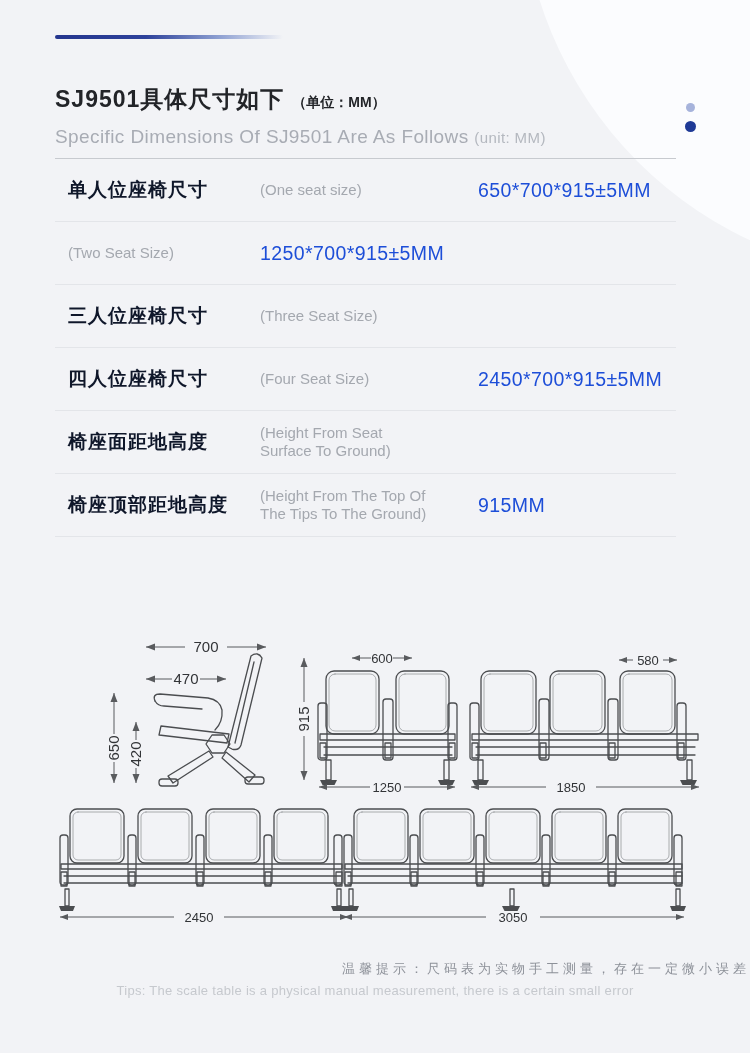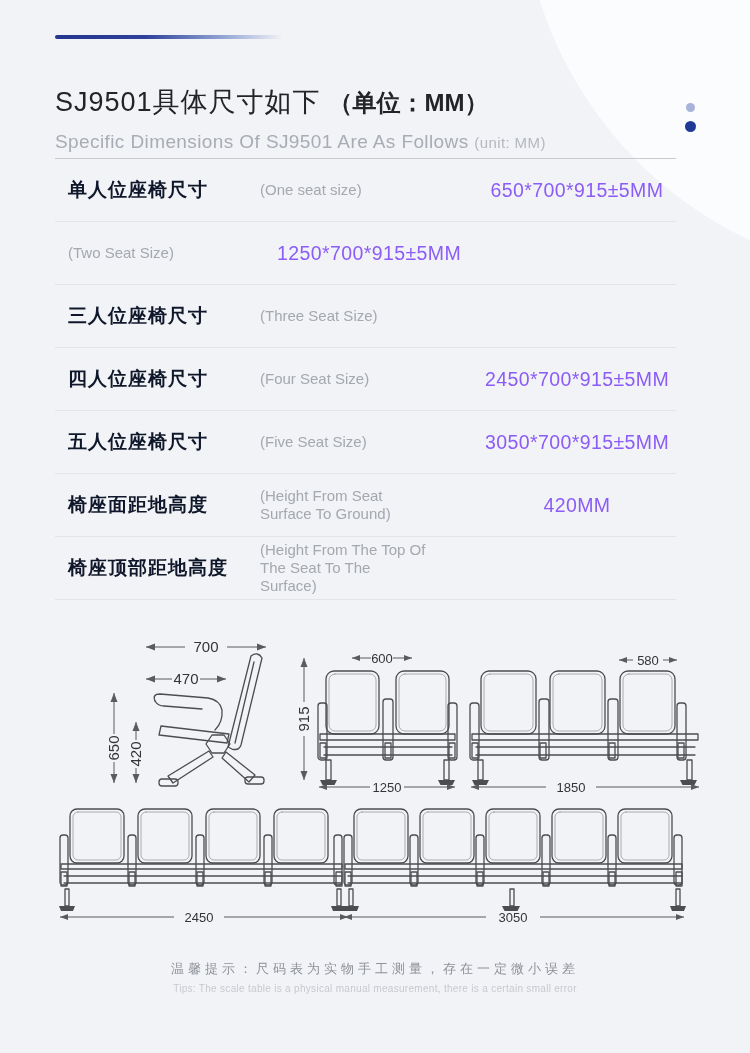--- a/index.html
+++ b/index.html
@@ -15,53 +15,53 @@
   }
   .accent-line {
     position:absolute; left:55px; top:35px; width:228px; height:4px; border-radius:2px;
     background:linear-gradient(90deg,#24368e 0%,#2e429b 40%,#8ea0d2 72%,rgba(242,243,246,0) 100%);
   }
   .dots { position:absolute; left:684px; top:103px; width:12px; display:flex; flex-direction:column; align-items:center; gap:9px; }
   .dot-light { width:9px; height:9px; border-radius:50%; background:#a6b3db; }
   .dot-dark  { width:11px; height:11px; border-radius:50%; background:#1e3a96; }
 
   .header { position:absolute; left:55px; top:84px; width:600px; }
-  .title-cn { font-size:27px; font-weight:normal; letter-spacing:1px; color:#222428; display:inline; }
-  .title-unit { font-size:24px; font-weight:bold; margin-left:8px; color:#222428; }
+  .title-cn { font-size:23px; font-weight:bold; letter-spacing:1px; color:#222428; display:inline; }
+  .title-unit { font-size:14px; font-weight:bold; margin-left:8px; color:#222428; }
   .subtitle { margin-top:11px; font-size:19px; color:#a8acb4; letter-spacing:0.4px; }
   .subtitle-unit { font-size:15px; color:#b4b8bf; }
   .header-rule { position:absolute; left:55px; top:158px; width:621px; height:1px; background:#c7cacf; }
 
   .spec-table { position:absolute; left:55px; top:159px; width:621px; }
   .row {
     display:grid; grid-template-columns:192px 218px auto; align-items:center;
     height:63px; border-bottom:1px solid #e3e5e9; padding-left:13px;
   }
   .zh { font-size:19px; font-weight:bold; letter-spacing:1px; color:#0f172a; }
   .en { font-size:15px; color:#a4a8af; line-height:1.22; max-width:168px; }
-  .val { font-size:19.5px; color:#8b5cf6; letter-spacing:0.4px;text-align:center; }
+  .val { font-size:19.5px; color:#1d4ed8; letter-spacing:0.4px; }
 
   .diagrams svg { position:absolute; }
   .svg-side  { left:98px;  top:632px; }
   .svg-two   { left:316px; top:646px; }
   .svg-three { left:468px; top:646px; }
   .svg-four  { left:58px;  top:803px; }
   .svg-five  { left:342px; top:803px; }
 
   .ln  { stroke:#4b4d50; stroke-width:1.3; fill:none; stroke-linecap:round; stroke-linejoin:round; }
   .ln2 { stroke:#97999d; stroke-width:0.8; fill:none; }
   .dim { stroke:#595b5e; stroke-width:1; fill:none; }
   .ar  { fill:#595b5e; stroke:none; }
   .ft  { fill:#4b4d50; stroke:none; }
   text.dt { font-size:15px; fill:#323437; font-family:"Liberation Sans",sans-serif; }
   text.db { font-size:13px; fill:#323437; font-family:"Liberation Sans",sans-serif; }
 
   .footer { position:absolute; left:0; top:960px; width:750px; text-align:center; }
-  .tip-cn { font-size:13px; color:#8d9199; letter-spacing:4px; }
-  .tip-en { margin-top:5px; font-size:10px; color:#c6c9ce; letter-spacing:0.3px; }
+  .tip-cn { font-size:13px; color:#8d9199; letter-spacing:4px;text-align:right; }
+  .tip-en { margin-top:5px; font-size:13px; color:#c6c9ce; letter-spacing:0.3px; }
 </style>
 </head>
 <body>
 
 <div class="page">
 
   <div class="bg-circle"></div>
   <div class="accent-line"></div>
   <div class="dots">
     <span class="dot-light"></span>
@@ -92,32 +92,27 @@
     <div class="row">
       <div class="zh">三人位座椅尺寸</div>
       <div class="en">(Three Seat Size)</div>
     </div>
     <div class="row">
       <div class="zh">四人位座椅尺寸</div>
       <div class="en">(Four Seat Size)</div>
       <div class="val">2450*700*915±5MM</div>
     </div>
     <div class="row">
-      <div class="zh">五人位座椅尺寸</div>
-      <div class="en">(Five Seat Size)</div>
-      <div class="val">3050*700*915±5MM</div>
-    </div>
-    <div class="row">
       <div class="zh">椅座面距地高度</div>
       <div class="en">(Height From Seat Surface To Ground)</div>
-      <div class="val">420MM</div>
     </div>
     <div class="row">
       <div class="zh">椅座顶部距地高度</div>
-      <div class="en">(Height From The Top Of The Seat To The Surface)</div>
+      <div class="en">(Height From The Top Of The Tips To The Ground)</div>
+      <div class="val">915MM</div>
     </div>
   </div>
 
   <div class="diagrams">
 
     <svg class="svg-side" width="230" height="175" viewBox="0 0 230 175">
       <g class="ln">
         <path d="M153,24 Q160,19 164,26 L143,113 Q141,119 134,117 L130,115 Z"></path>
         <path d="M156,30 L137,111"></path>
         <path d="M63,94 L131,102 L129,111 L61,103 Z"></path>

